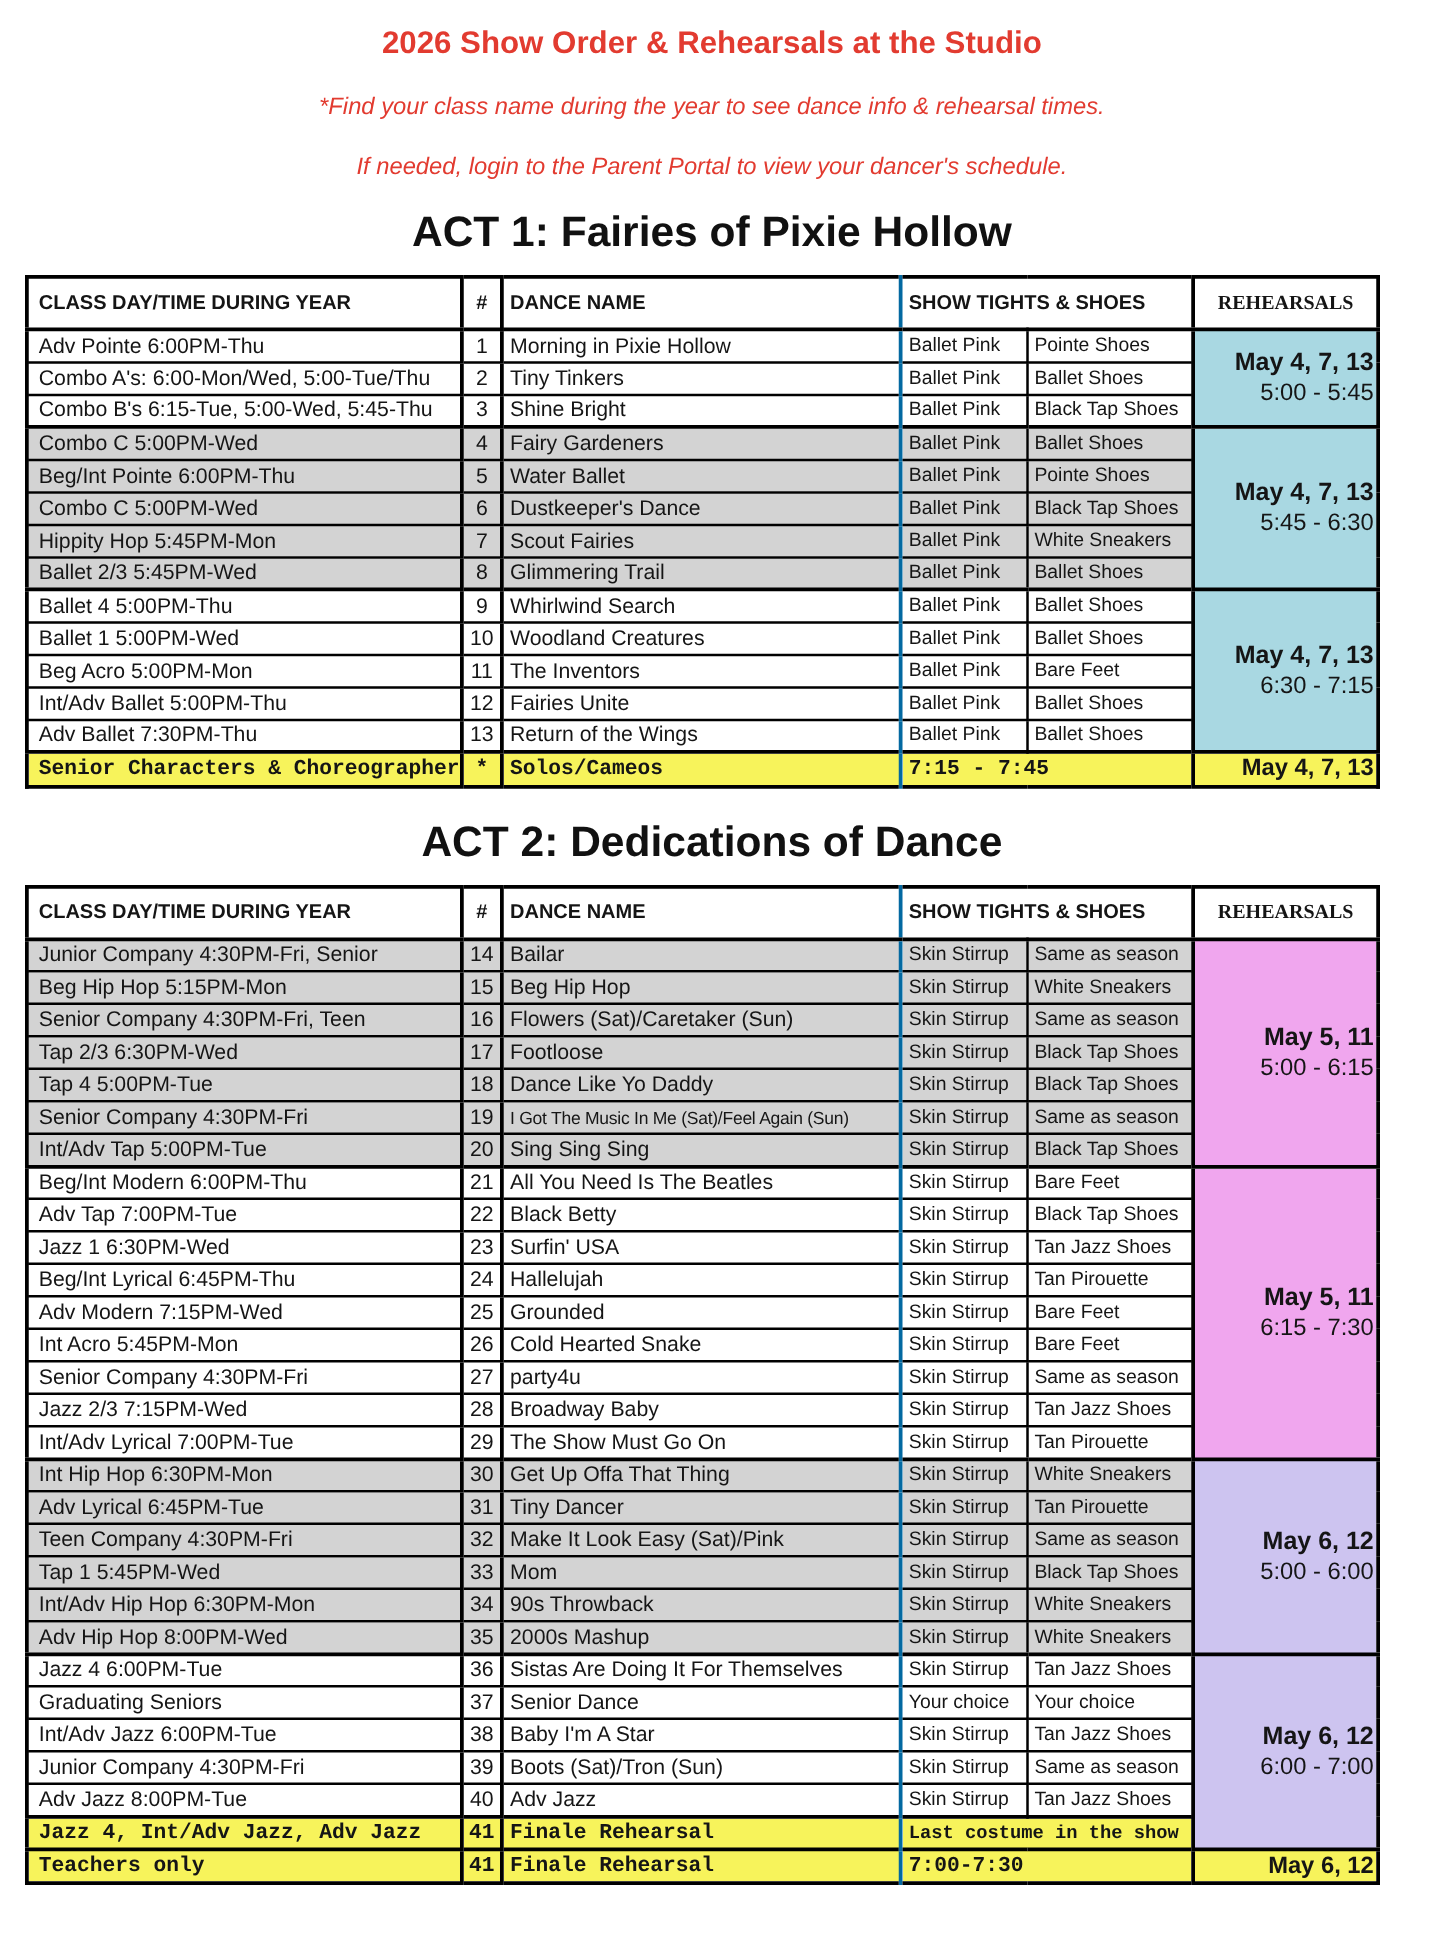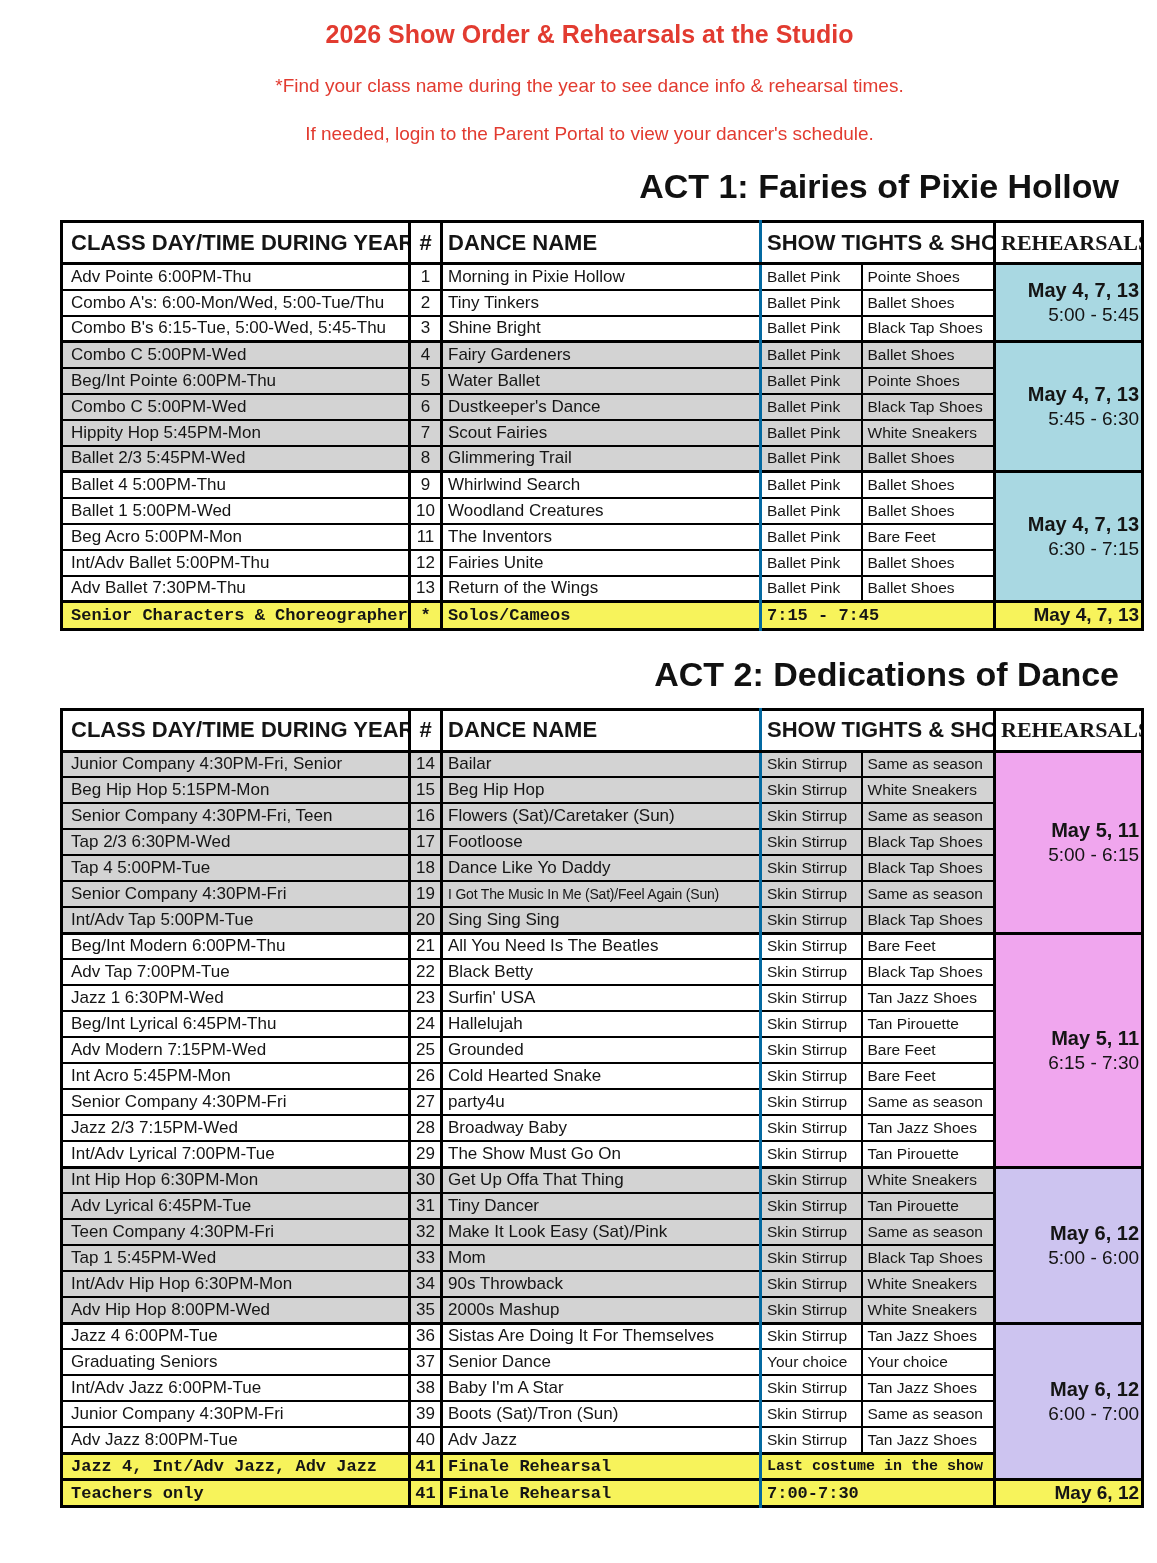--- a/index.html
+++ b/index.html
@@ -2,59 +2,60 @@
 <html><head>
 <meta charset="utf-8">
 <style>
   * { box-sizing: border-box; }
   html, body { margin: 0; padding: 0; background: #ffffff; }
   body {
     width: 1157px;
     font-family: "Liberation Sans", sans-serif;
     color: #151515;
   }
-  .page { padding: 14px 38px 40px 60px; }
+  .page { padding: 14px 38px 40px 20px; }
 
   .title {
     color: #e23b30;
     font-size: 25px;
     font-weight: 700;
     text-align: center;
     margin: 6px 0 0 0;
   }
   .note {
     color: #e23b30;
     font-size: 19px;
+    font-style: italic;
     text-align: center;
     margin: 26px 0 0 0;
   }
 
   h2.act-heading {
     font-size: 34px;
     font-weight: 700;
-    text-align: right;
+    text-align: center;
     margin: 24px 0 14px 0;
     color: #111;
   }
   .act:first-of-type h2.act-heading { margin-top: 22px; }
 
   table.schedule {
     border-collapse: collapse;
     width: 1081px;
     table-layout: fixed;
     border: 3px solid #000;
   }
   th, td {
     border: 2px solid #000;
     padding: 0 5px;
     overflow: hidden;
     white-space: nowrap;
   }
   thead th {
-    font-size: 22px;
+    font-size: 16px;
     font-weight: 700;
     height: 42px;
     text-align: left;
     background: #fff;
   }
   th.c-num { text-align: center; padding: 0 1px; }
   th.c-reh { text-align: center; font-family: Liberation Serif, serif; }
   thead th { border-bottom: 3px solid #000; }
 
   tbody tr { height: 26px; }

